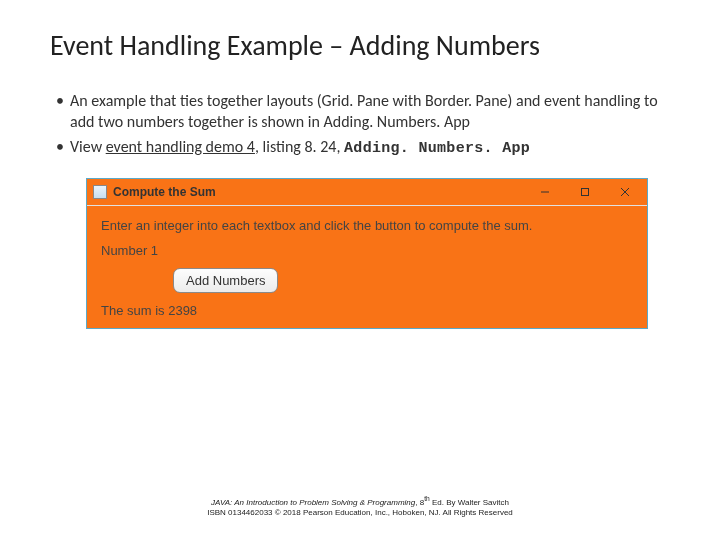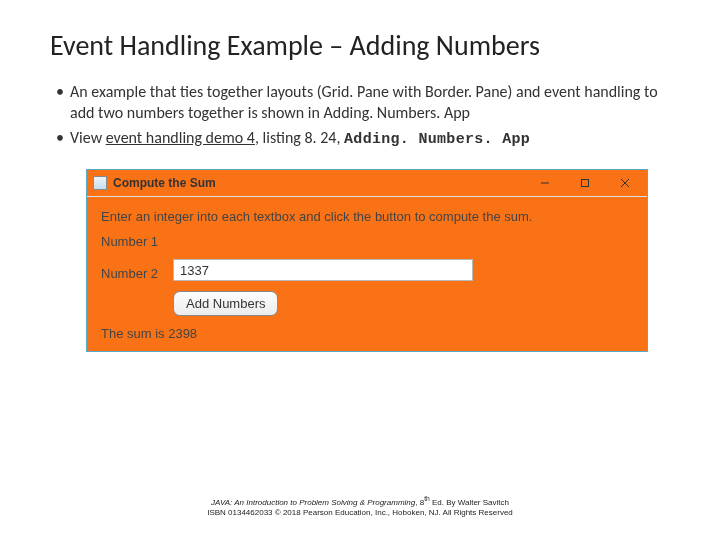--- a/index.html
+++ b/index.html
@@ -13,21 +13,21 @@
     position: relative;
     box-sizing: border-box;
   }
   .slide {
     padding: 28px 50px 0 50px;
   }
   .title {
     font-size: 28px;
     font-weight: 400;
     color: #222;
-    margin: 0 0 19px 0;
+    margin: 0 0 28px 0;
   }
   .bullets {
     font-size: 16px;
     line-height: 1.3;
     margin: 0 0 20px 6px;
   }
   .bullet {
     position: relative;
     padding-left: 14px;
     margin-bottom: 4px;
@@ -92,21 +92,21 @@
   .client {
     padding: 10px 14px 10px 14px;
   }
   .instruction {
     margin: 2px 0 10px 0;
     font-size: 13px;
     color: #444;
   }
   .form-row {
     display: flex;
-    align-items: flex-end;
+    align-items: center;
     margin-bottom: 10px;
   }
   .form-label {
     width: 72px;
     font-size: 13px;
     color: #444;
   }
   .text-input {
     width: 300px;
     height: 22px;
@@ -185,24 +185,20 @@
           </span>
       </div>
     </div>
     <div class="client">
       <div class="instruction">Enter an integer into each textbox and click the button to compute the sum.</div>
 
       <div class="form-row">
         <span class="form-label">Number 1</span>
       </div>
 
-      <div class="form-row">
-        <span class="form-label">Number 2</span>
-        <input class="text-input" value="1337" style="">
-      </div>
 
       <div class="btn-row">
         <button class="add-btn">Add Numbers</button>
       </div>
 
       <div class="result">The sum is 2398</div>
     </div>
   </div>
 </div>
 

